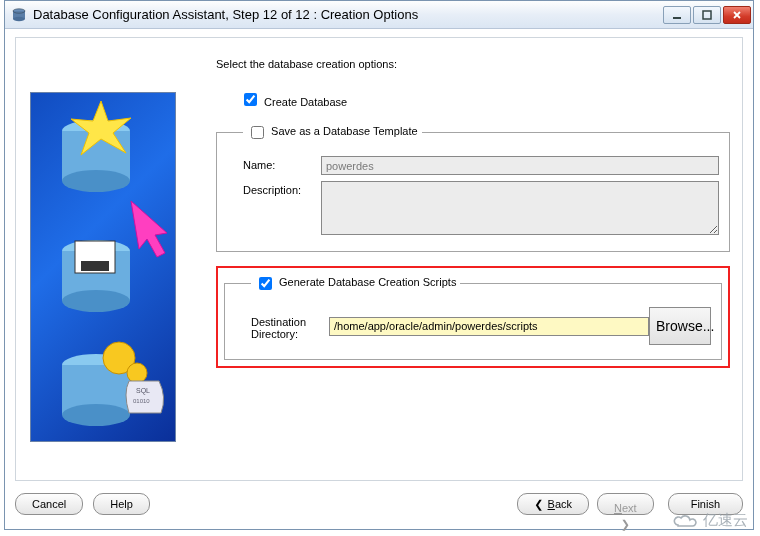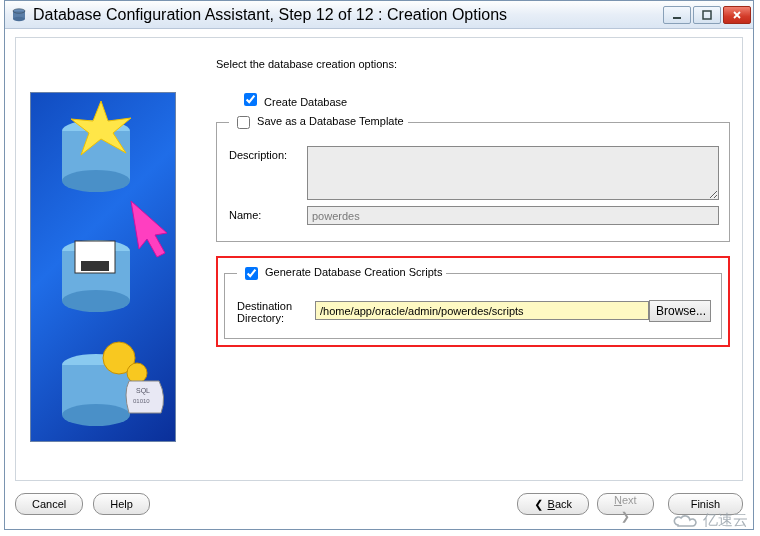--- a/index.html
+++ b/index.html
@@ -27,21 +27,21 @@
     border-bottom: 1px solid #b8c6d8;
     display: flex;
     align-items: center;
     padding: 0 0 0 6px;
   }
   .titlebar .title-icon {
     width: 16px; height: 16px;
     margin-right: 6px;
     display: inline-block;
   }
-  .titlebar .title { color: #000; font-size: 16px; flex: 1; }
+  .titlebar .title { color: #000; font-size: 13px; flex: 1; }
   .winbtns { display: flex; gap: 2px; margin-right: 2px; }
   .winbtn {
     width: 28px; height: 18px;
     border: 1px solid #88a0b8;
     background: linear-gradient(#f2f7fd, #d6e3f1);
     border-radius: 2px;
     display: flex; align-items: center; justify-content: center;
     font-size: 10px;
     cursor: pointer;
   }
@@ -61,26 +61,26 @@
     left: 14px; top: 54px;
     width: 146px; height: 350px;
     background: linear-gradient(135deg, #114cc0 0%, #1f6de8 40%, #0a2f99 100%);
     border: 1px solid #6a82a8;
   }
   .mainpanel {
     position: absolute;
     left: 200px; top: 20px; right: 12px;
   }
   .prompt { color: #000; margin-bottom: 20px; }
-  .chk-row { margin: 6px 0 4px 24px; }
+  .chk-row { margin: 6px 0 14px 24px; }
   .chk-row input { margin-right: 4px; }
   fieldset.box {
     border: 1px solid #a4a4a4;
     margin: 4px 0 14px 0;
-    padding: 8px 10px 10px 12px;
+    padding: 8px 10px 10px 26px;
     position: relative;
   }
   fieldset.box legend {
     padding: 0 4px;
     font-size: 11px;
   }
   fieldset.box legend input { margin-right: 4px; vertical-align: middle; }
   .field-row { display: flex; align-items: flex-start; margin: 6px 0; }
   .field-label { width: 78px; color: #000; padding-top: 3px; }
   .txt {
@@ -93,37 +93,37 @@
     flex: 1;
   }
   .txt.white { background: #fef9c3; color: #000; }
   .txt.tall { height: 54px; }
   .highlight-box {
     border: 2px solid #f22020;
     padding: 6px 6px 6px 6px;
     margin-top: 14px;
   }
   .browse-btn {
-    width: 62px; height: 22px;
+    width: 62px; height: 38px;
     margin-left: 0;
     background: linear-gradient(#f6f6f6, #e2e2e2);
     border: 1px solid #8a8a8a;
-    font-size: 12px;
+    font-size: 14px;
     cursor: pointer;
   }
   .buttonbar {
     position: absolute;
     left: 10px; right: 10px; bottom: 8px;
     height: 34px;
     display: flex;
     align-items: center;
   }
   .navbtn {
     height: 22px;
-    padding: 0 16px;
+    padding: 8px 16px;
     background: linear-gradient(#fdfdfd, #e5e5e5);
     border: 1px solid #8f8f8f;
     border-radius: 10px;
     font-size: 11px;
     cursor: pointer;
     display: flex; align-items: center; gap: 4px;
   }
   .navbtn.disabled { color: #9a9a9a; flex-direction: column; }
   .btngap { flex: 1; }
   .watermark {
@@ -207,26 +207,26 @@
         <input type="checkbox" checked="" style="">
         <span>Create Database</span>
       </div>
 
       <fieldset class="box">
         <legend>
           <input type="checkbox" style="">
           <span>Save as a Database Template</span>
         </legend>
         <div class="field-row">
+          <div class="field-label">Name:</div>
+          <input class="txt" disabled="" value="powerdes" style="">
+        </div>
+        <div class="field-row">
           <div class="field-label">Description:</div>
           <textarea class="txt tall" disabled="" style=""></textarea>
-        </div>
-        <div class="field-row">
-          <div class="field-label">Name:</div>
-          <input class="txt" disabled="" value="powerdes" style="">
         </div>
       </fieldset>
 
       <div class="highlight-box">
         <fieldset class="box" style="margin:0; padding-bottom:8px;">
           <legend>
             <input type="checkbox" checked="" style="">
             <span>Generate Database Creation Scripts</span>
           </legend>
           <div class="field-row" style="align-items:center;">

